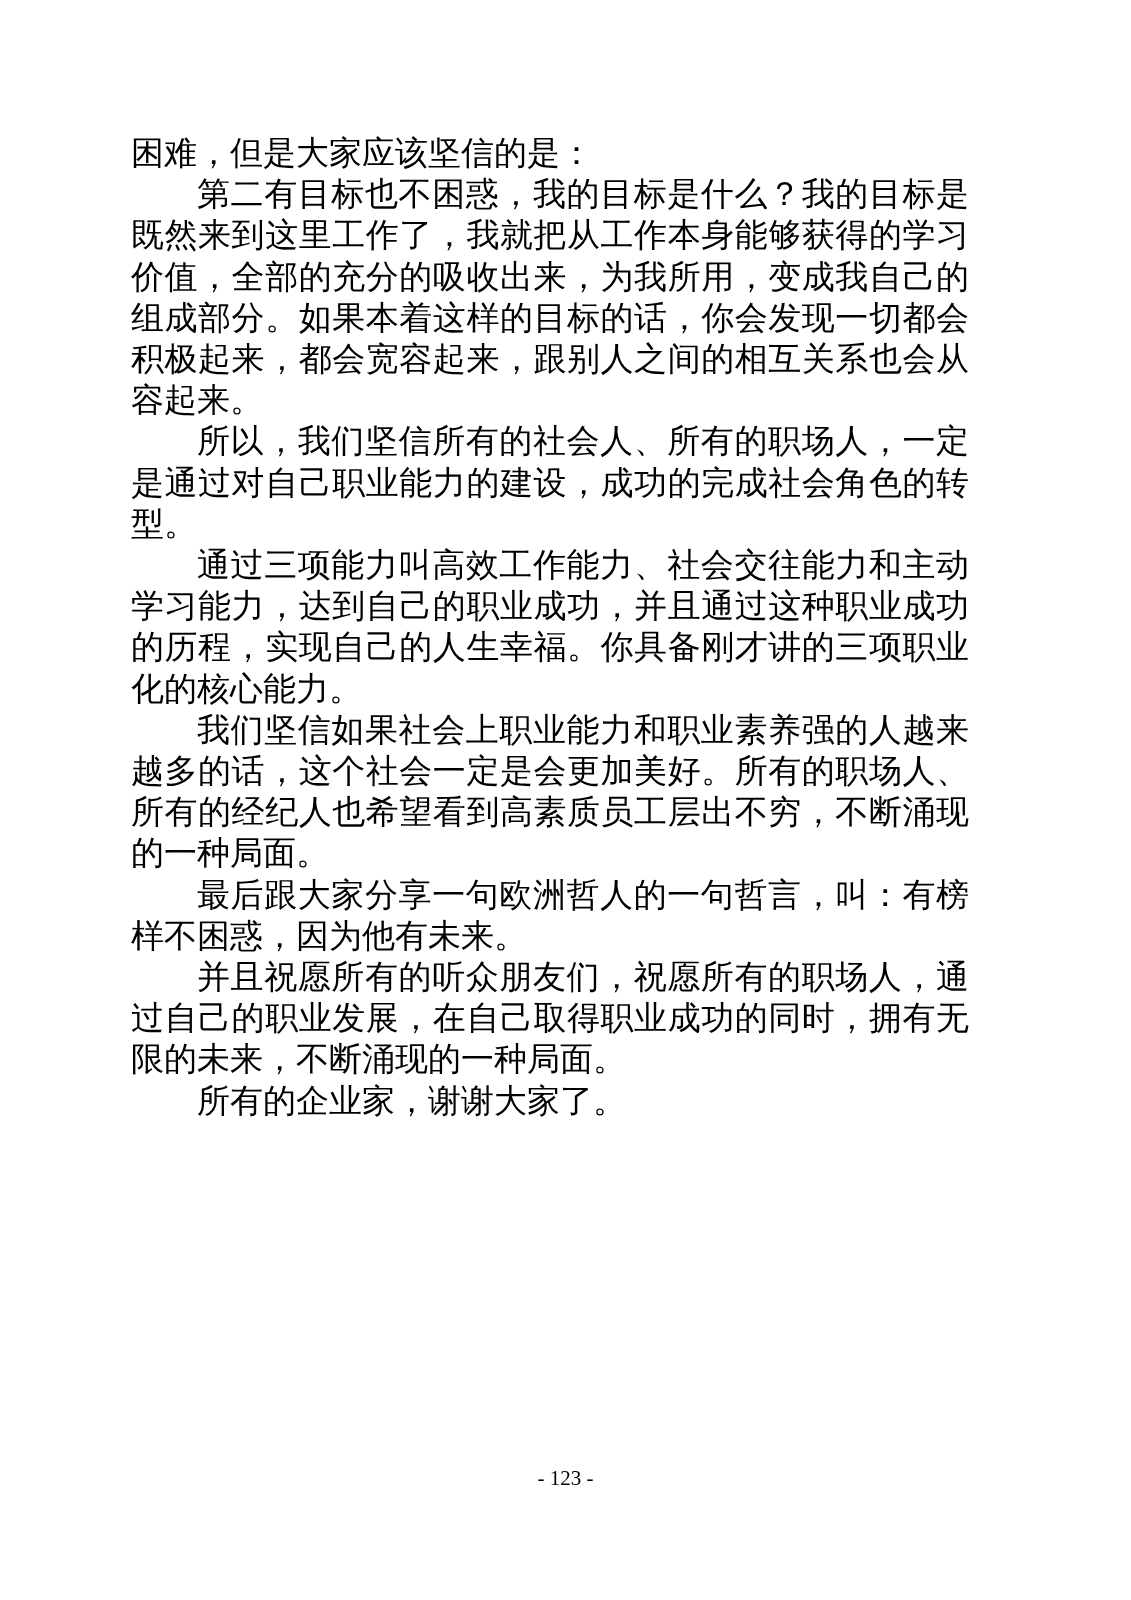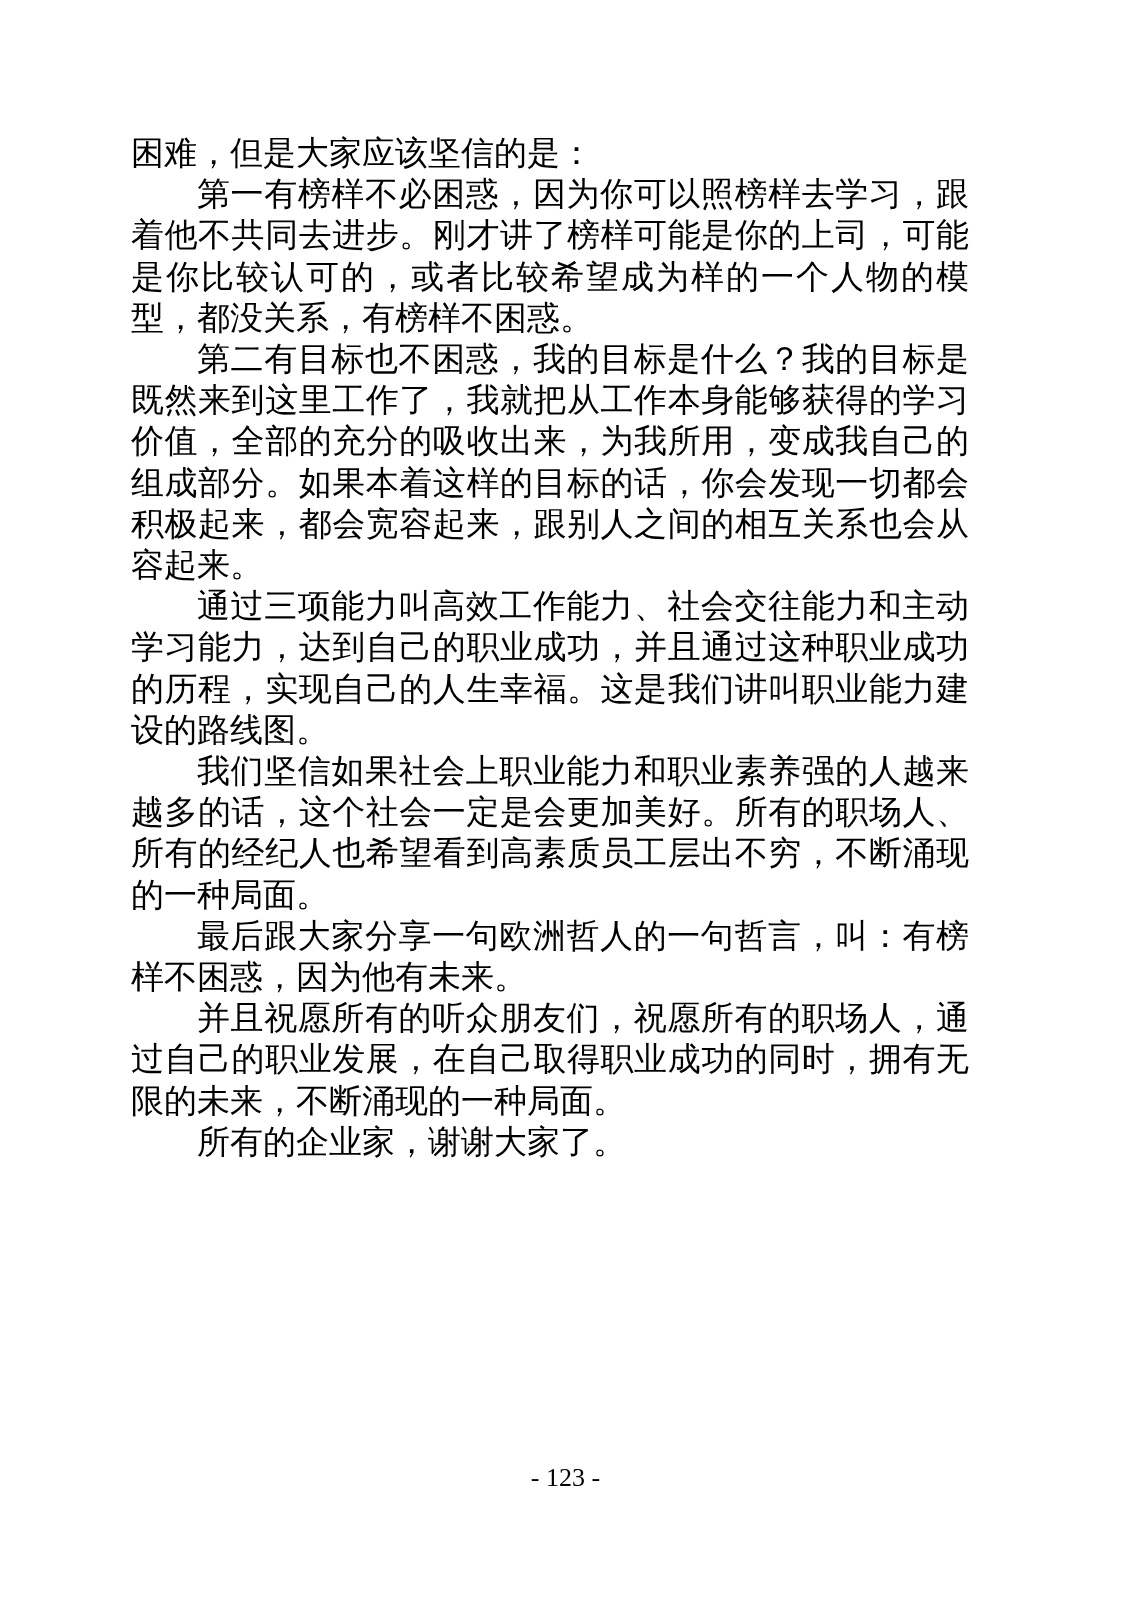--- a/index.html
+++ b/index.html
@@ -34,34 +34,34 @@
   }
   .text-block p.indent {
     text-indent: 2em;
   }
   .page-footer {
     position: absolute;
     left: 0;
     right: 0;
     top: 1462px;
     text-align: center;
-    font-size: 26px;
+    font-size: 21px;
     line-height: 32px;
     color: #000000;
     font-family: "Liberation Serif", "DejaVu Serif", serif;
   }
 </style>
 </head>
 <body>
 
 <div class="page">
   <div class="text-block">
     <p>困难，但是大家应该坚信的是：</p>
-    <p class="indent">第一有榜样不必困惑，因为你可以照榜样去学习，跟着他不共同去进步。刚才讲了榜样可能是你的上司，可能是你比较认可的，或者比较希望成为样的一个人物的模型，都没关系，有榜样不困惑。</p>
     <p class="indent">第二有目标也不困惑，我的目标是什么？我的目标是既然来到这里工作了，我就把从工作本身能够获得的学习价值，全部的充分的吸收出来，为我所用，变成我自己的组成部分。如果本着这样的目标的话，你会发现一切都会积极起来，都会宽容起来，跟别人之间的相互关系也会从容起来。</p>
-    <p class="indent">通过三项能力叫高效工作能力、社会交往能力和主动学习能力，达到自己的职业成功，并且通过这种职业成功的历程，实现自己的人生幸福。这是我们讲叫职业能力建设的路线图。</p>
+    <p class="indent">所以，我们坚信所有的社会人、所有的职场人，一定是通过对自己职业能力的建设，成功的完成社会角色的转型。</p>
+    <p class="indent">通过三项能力叫高效工作能力、社会交往能力和主动学习能力，达到自己的职业成功，并且通过这种职业成功的历程，实现自己的人生幸福。你具备刚才讲的三项职业化的核心能力。</p>
     <p class="indent">我们坚信如果社会上职业能力和职业素养强的人越来越多的话，这个社会一定是会更加美好。所有的职场人、所有的经纪人也希望看到高素质员工层出不穷，不断涌现的一种局面。</p>
     <p class="indent">最后跟大家分享一句欧洲哲人的一句哲言，叫：有榜样不困惑，因为他有未来。</p>
     <p class="indent">并且祝愿所有的听众朋友们，祝愿所有的职场人，通过自己的职业发展，在自己取得职业成功的同时，拥有无限的未来，不断涌现的一种局面。</p>
     <p class="indent">所有的企业家，谢谢大家了。</p>
   </div>
   <div class="page-footer">- 123 -</div>
 </div>
 
 </body></html>

